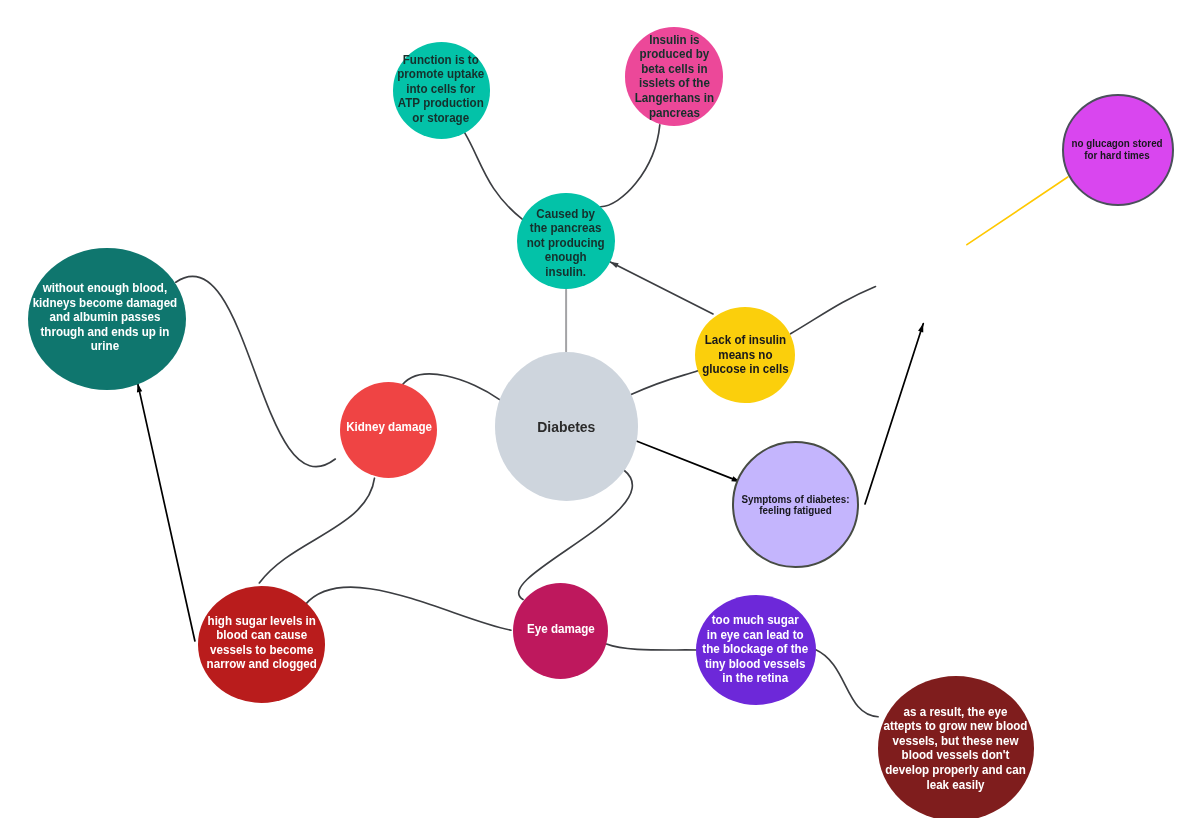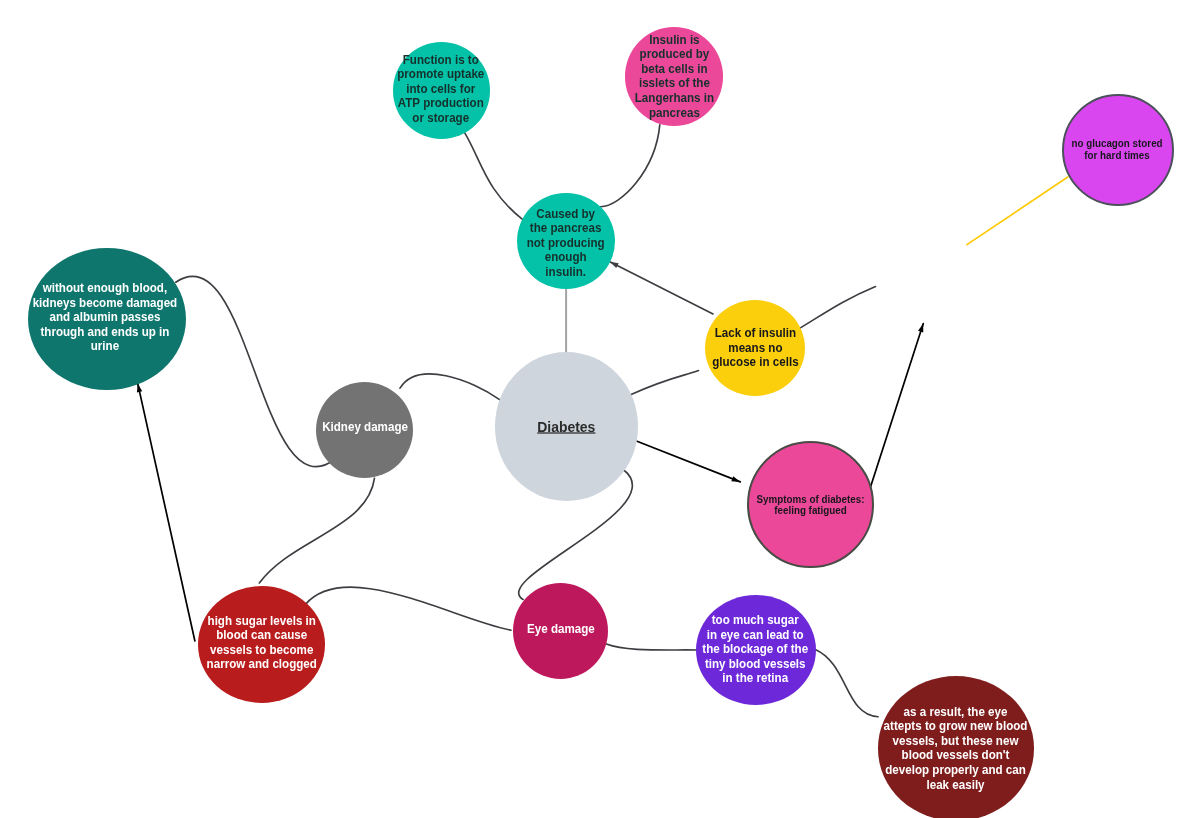--- a/index.html
+++ b/index.html
@@ -79,47 +79,47 @@
       <span class="node-line">enough</span>
       <span class="node-line">insulin.</span>
       </div>
     </div>
     <div class="node" style="left: 1061.5px; top: 94px; width: 112px; height: 112px; background: #d946ef; border: 2.6px solid rgb(75, 80, 91);">
       <div class="node-label" style="font-size: 11px; line-height: 11.6px; color: rgb(23, 23, 28); transform: translateY(0px) scaleX(0.893);">
       <span class="node-line">no glucagon stored</span>
       <span class="node-line">for hard times</span>
       </div>
     </div>
-    <div class="node" style="left: 695px; top: 300px; width: 100px; height: 96px; background: rgb(251, 207, 12); margin-left: 10px;">
+    <div class="node" style="left: 695px; top: 307px; width: 100px; height: 96px; background: rgb(251, 207, 12);">
       <div class="node-label" style="font-size: 13px; line-height: 14.6px; color: rgb(23, 23, 28); transform: translateY(-0.3px) scaleX(0.893);">
       <span class="node-line">Lack of insulin</span>
       <span class="node-line">means no</span>
       <span class="node-line">glucose in cells</span>
       </div>
     </div>
     <div class="node" style="left: 28px; top: 247.5px; width: 157.8px; height: 142px; background: #0f766e; justify-content: flex-end;">
       <div class="node-label" style="font-size: 13px; line-height: 14.6px; color: rgb(255, 255, 255); transform: translateY(-1.4px) scaleX(0.893);">
       <span class="node-line">without enough blood,</span>
       <span class="node-line">kidneys become damaged</span>
       <span class="node-line">and albumin passes</span>
       <span class="node-line">through and ends up in</span>
       <span class="node-line">urine</span>
       </div>
     </div>
-    <div class="node" style="left: 494.6px; top: 352.2px; width: 143.6px; height: 148.4px; background: rgb(206, 213, 221); text-decoration: underline;">
+    <div class="node" style="left: 494.6px; top: 352.2px; width: 143.6px; height: 148.4px; background: rgb(206, 213, 221);">
       <div class="node-label" style="font-size: 15.5px; line-height: 17.5px; color: rgb(43, 43, 43); transform: translateY(-0.5px) scaleX(0.9);">
       <span class="node-line">Diabetes</span>
       </div>
     </div>
-    <div class="node" style="left: 316px; top: 381.9px; width: 97.4px; height: 96.4px; background: #737373; justify-content: flex-end;">
+    <div class="node" style="left: 340px; top: 381.9px; width: 97.4px; height: 96.4px; background: #ef4444; justify-content: flex-end;">
       <div class="node-label" style="font-size: 13px; line-height: 14.6px; color: rgb(255, 255, 255); transform: translateY(-2.6px) scaleX(0.893);">
       <span class="node-line">Kidney damage</span>
       </div>
     </div>
-    <div class="node" style="left: 747px; top: 440.7px; width: 127px; height: 127px; background: #ec4899; border: 2.4px solid rgb(71, 76, 68);">
+    <div class="node" style="left: 732px; top: 440.7px; width: 127px; height: 127px; background: #c4b5fd; border: 2.4px solid rgb(71, 76, 68);">
       <div class="node-label" style="font-size: 11px; line-height: 11.6px; color: rgb(23, 23, 28); transform: translateY(0.6px) scaleX(0.893);">
       <span class="node-line">Symptoms of diabetes:</span>
       <span class="node-line">feeling fatigued</span>
       </div>
     </div>
     <div class="node" style="left: 198px; top: 586.4px; width: 127px; height: 116.6px; background: #b91c1c;">
       <div class="node-label" style="font-size: 13px; line-height: 14.6px; color: rgb(255, 255, 255); transform: translateY(-2.5px) scaleX(0.893);">
       <span class="node-line">high sugar levels in</span>
       <span class="node-line">blood can cause</span>
       <span class="node-line">vessels to become</span>

